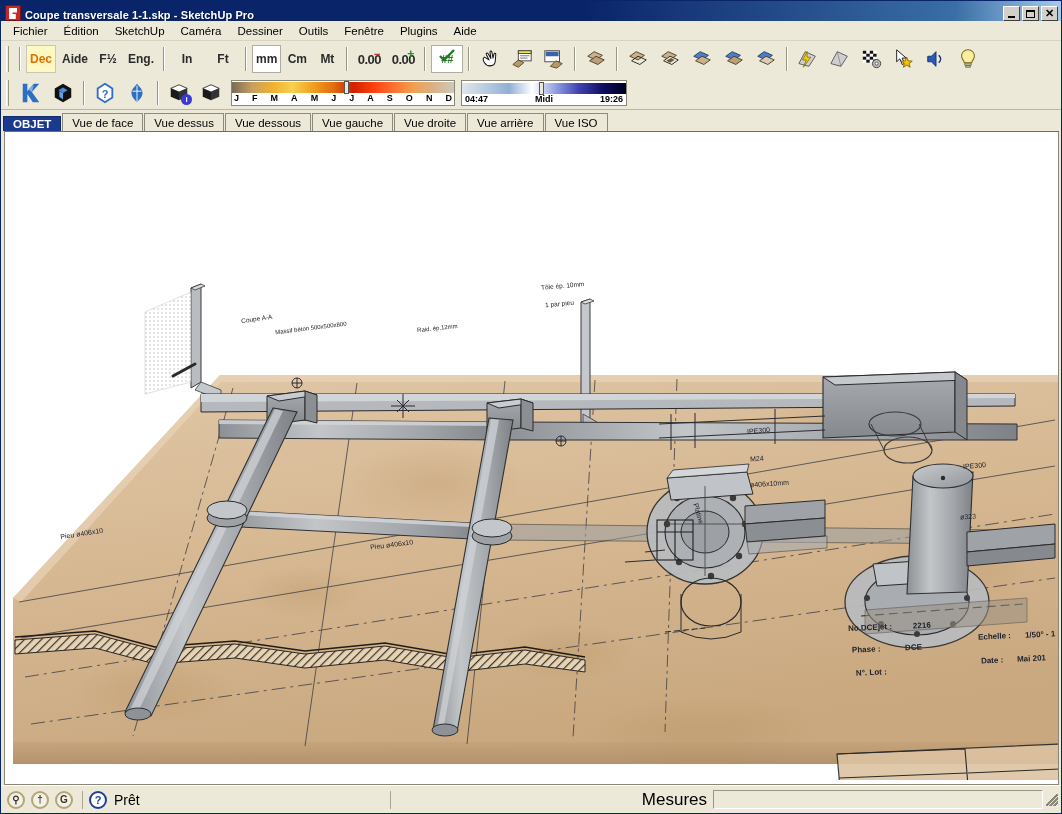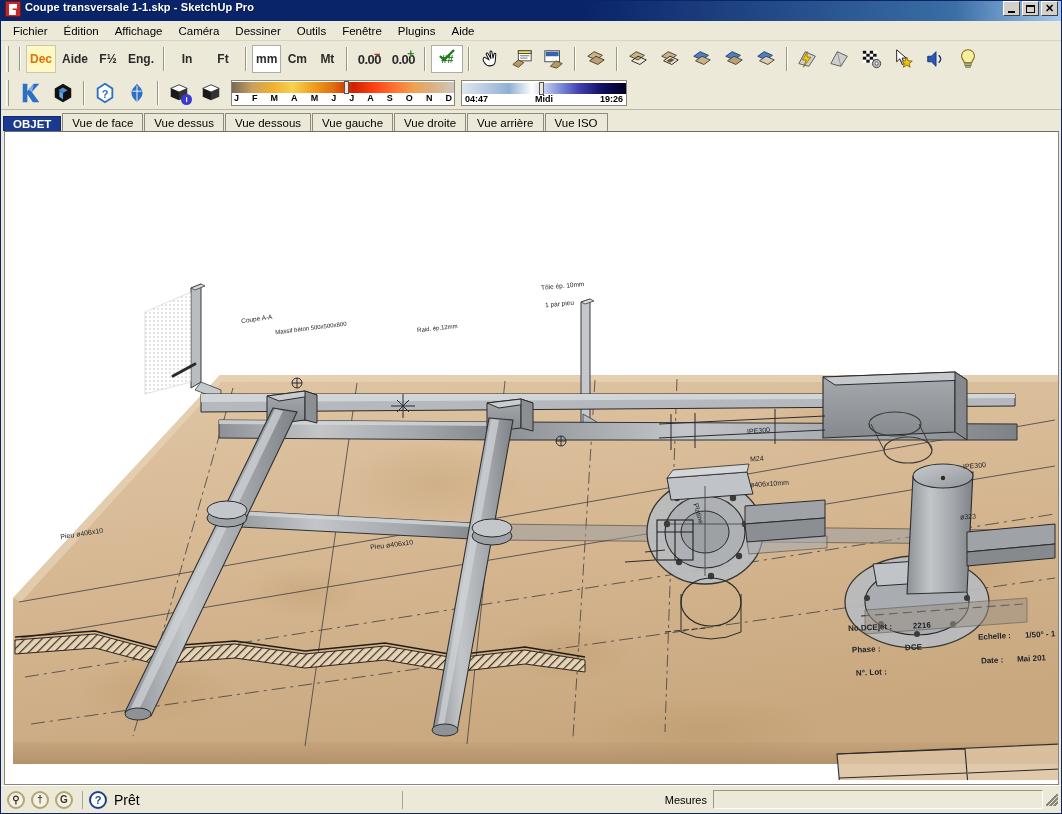--- a/index.html
+++ b/index.html
@@ -6,21 +6,21 @@
   body{
     width:1062px;height:814px;overflow:hidden;
     font-family:"Liberation Sans",sans-serif;
     background:#ece9d8;
     -webkit-font-smoothing:none;
   }
   .app{width:1062px;height:814px;position:relative;display:flex;flex-direction:column;
        border:1px solid #0a246a;box-sizing:border-box;background:#ece9d8;}
 
   
-  .titlebar{height:20px;flex:0 0 20px;display:flex;align-items:flex-start;
+  .titlebar{height:20px;flex:0 0 20px;display:flex;align-items:flex-end;
      background:linear-gradient(to right,#0a246a 0%,#0a246a 55%,#3a6ea5 90%,#a6caf0 100%);
      padding:0 2px;box-sizing:border-box;}
   .tb-icon{width:16px;height:16px;margin:0 4px 0 2px;position:relative;flex:0 0 16px;
      background:#c62828;border:1px solid #7a1414;box-sizing:border-box;border-radius:1px;}
   .tb-icon:after{content:"";position:absolute;left:3px;top:2px;width:8px;height:11px;
      background:#fff;clip-path:polygon(0 0,100% 0,100% 40%,45% 40%,45% 55%,85% 55%,85% 100%,0 100%);}
   .tb-title{color:#fff;font-size:11px;font-weight:bold;letter-spacing:.1px;flex:1;
      white-space:nowrap;overflow:hidden;text-shadow:1px 1px 0 rgba(0,0,0,.35);}
   .tb-btns{display:flex;gap:2px;align-items:center;padding-right:1px;}
   .tb-btn{width:17px;height:15px;background:#d4d0c8;border:1px solid;
@@ -88,21 +88,21 @@
      border-top:1px solid #fff;box-sizing:border-box;padding:0 3px;}
   .sb-circ{width:18px;height:18px;border-radius:50%;border:2px solid #b3a574;margin:0 3px;
      display:flex;align-items:center;justify-content:center;background:#f3f1e6;
      font-size:10px;color:#3a3526;font-weight:bold;box-sizing:border-box;}
   .sb-sep{width:1px;height:18px;background:#a8a496;margin:0 6px;}
   .sb-help{width:18px;height:18px;border-radius:50%;background:#fff;border:2px solid #1c3f94;
      color:#1c3f94;font-weight:bold;font-size:11px;display:flex;align-items:center;justify-content:center;
      margin-right:7px;box-sizing:border-box;}
   .sb-text{font-size:14px;color:#000;}
   .sb-spacer{flex:1;}
-  .sb-meas-label{font-size:11px;color:#000;margin-right:6px;}
+  .sb-meas-label{font-size:17px;color:#000;margin-right:6px;}
   .sb-meas-input{width:330px;height:19px;background:#ece9d8;border:1px solid;
      border-color:#9a9684 #fff #fff #9a9684;box-sizing:border-box;}
   .sb-grip{width:12px;height:12px;margin-left:3px;
      background:linear-gradient(135deg,transparent 45%,#8a8678 45% 55%,transparent 55%),
                 linear-gradient(135deg,transparent 62%,#8a8678 62% 72%,transparent 72%),
                 linear-gradient(135deg,transparent 79%,#8a8678 79% 89%,transparent 89%);}
 </style>
 </head>
 <body>
 
@@ -120,21 +120,21 @@
         </div>
       <div class="tb-btn">
           <i class="glyph-close">✕</i>
         </div>
     </div>
   </div>
 
   <div class="menubar">
     <div class="menu-item">Fichier</div>
     <div class="menu-item">Édition</div>
-    <div class="menu-item">Affichage</div>
+    <div class="menu-item">SketchUp</div>
     <div class="menu-item">Caméra</div>
     <div class="menu-item">Dessiner</div>
     <div class="menu-item">Outils</div>
     <div class="menu-item">Fenêtre</div>
     <div class="menu-item">Plugins</div>
     <div class="menu-item">Aide</div>
   </div>
 
   <div class="toolbar-area">
   <div class="toolbar-row">

